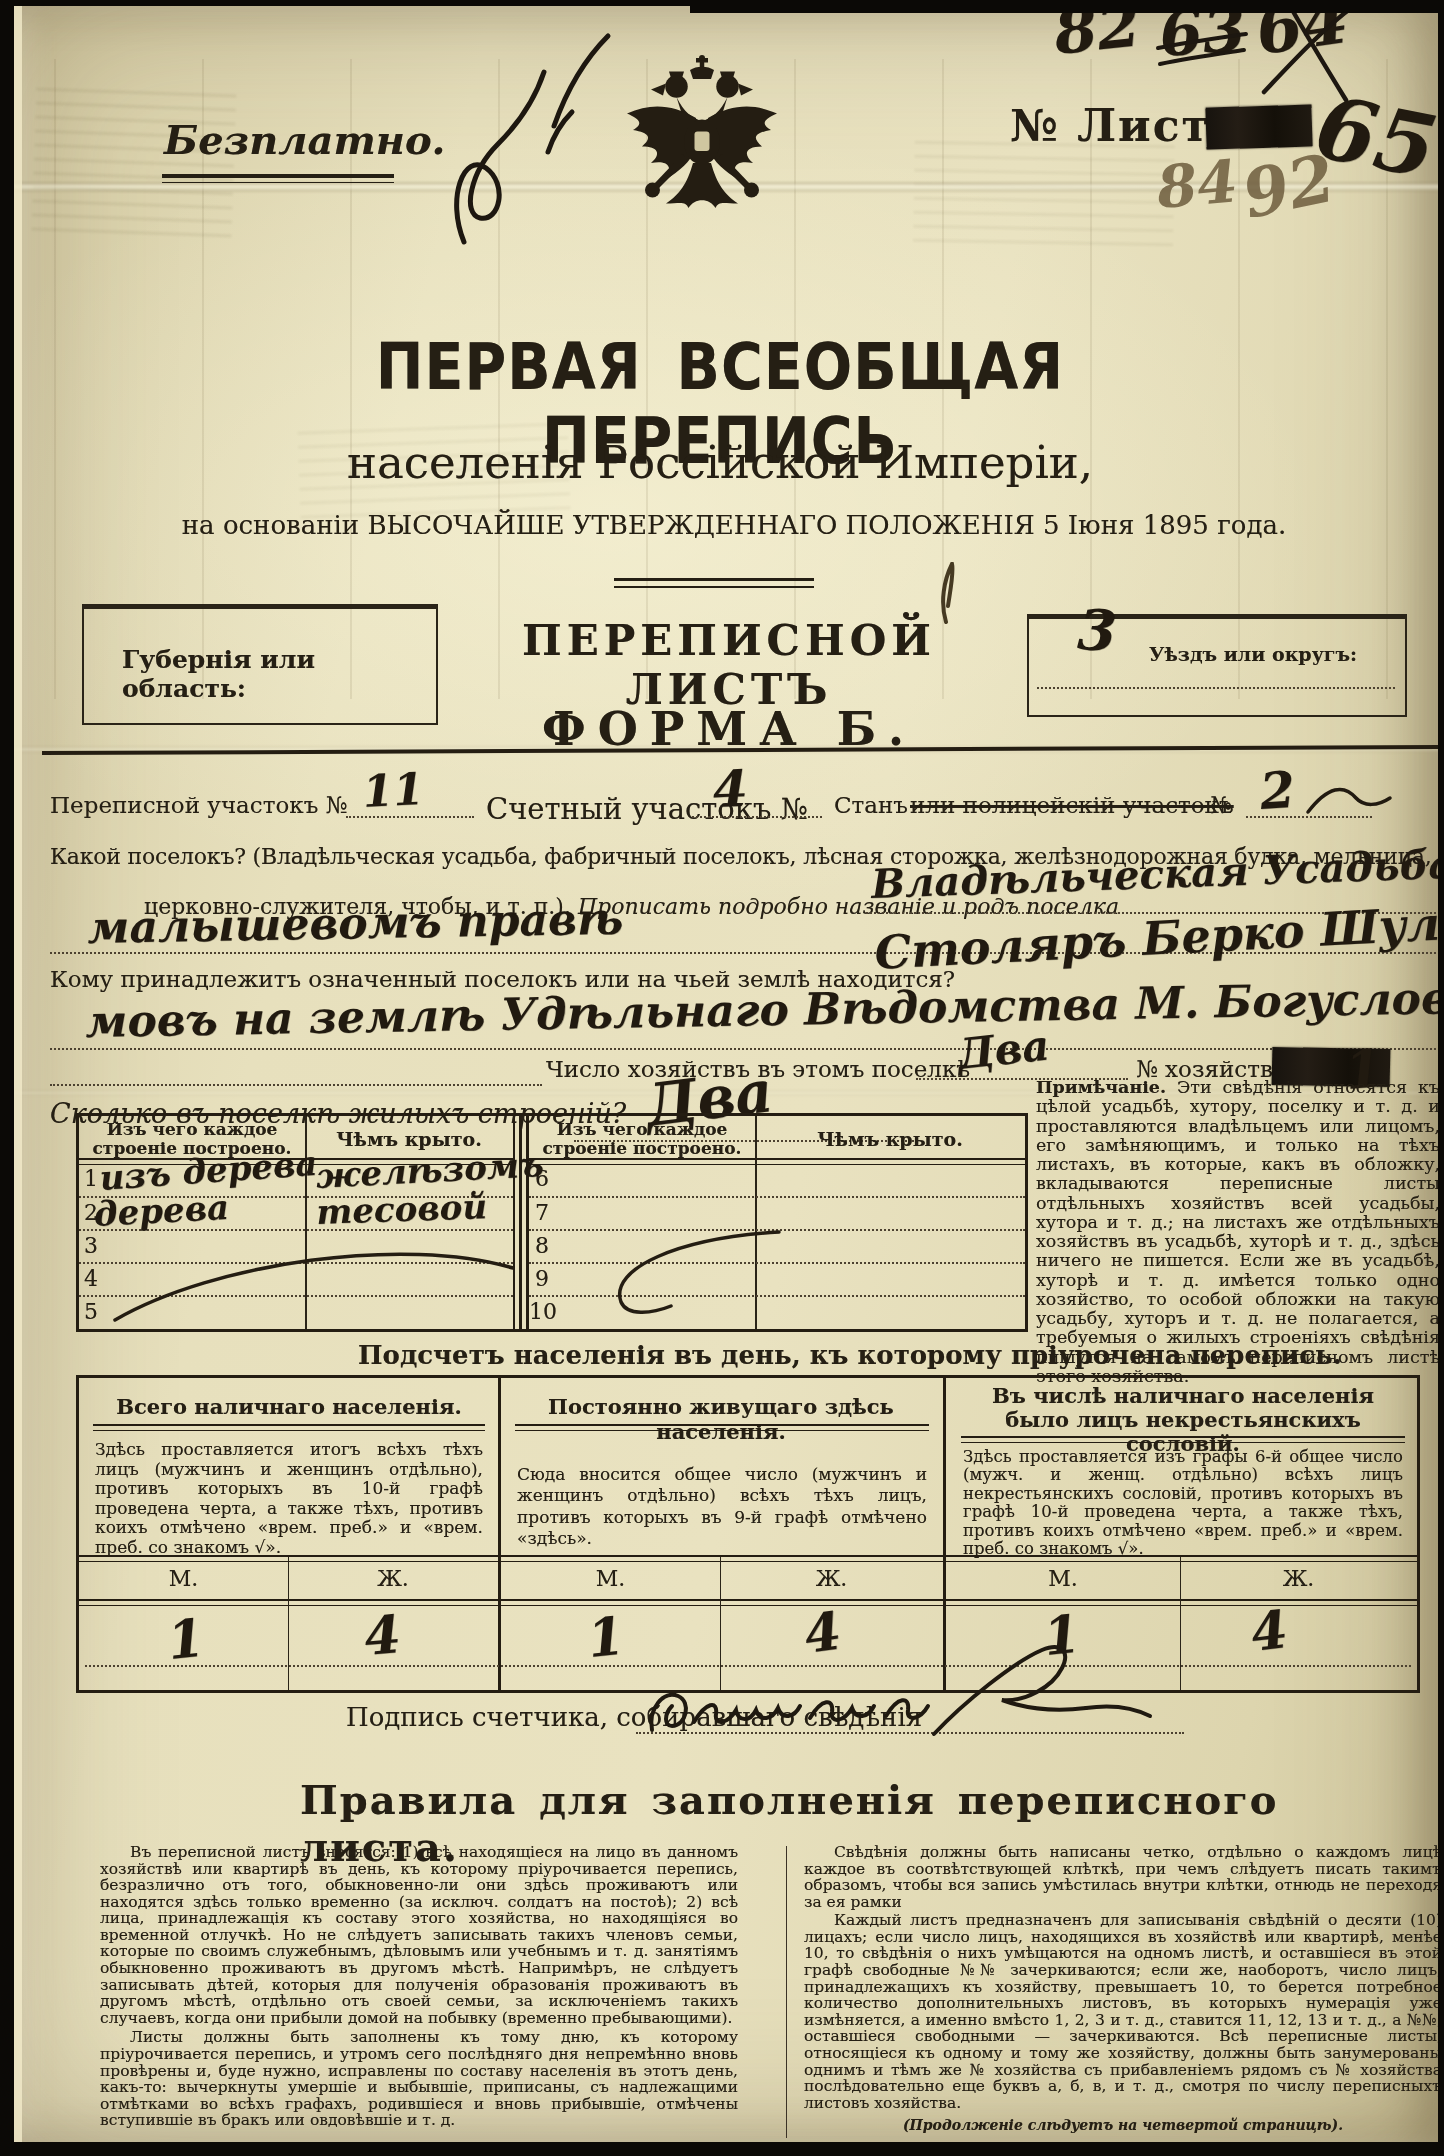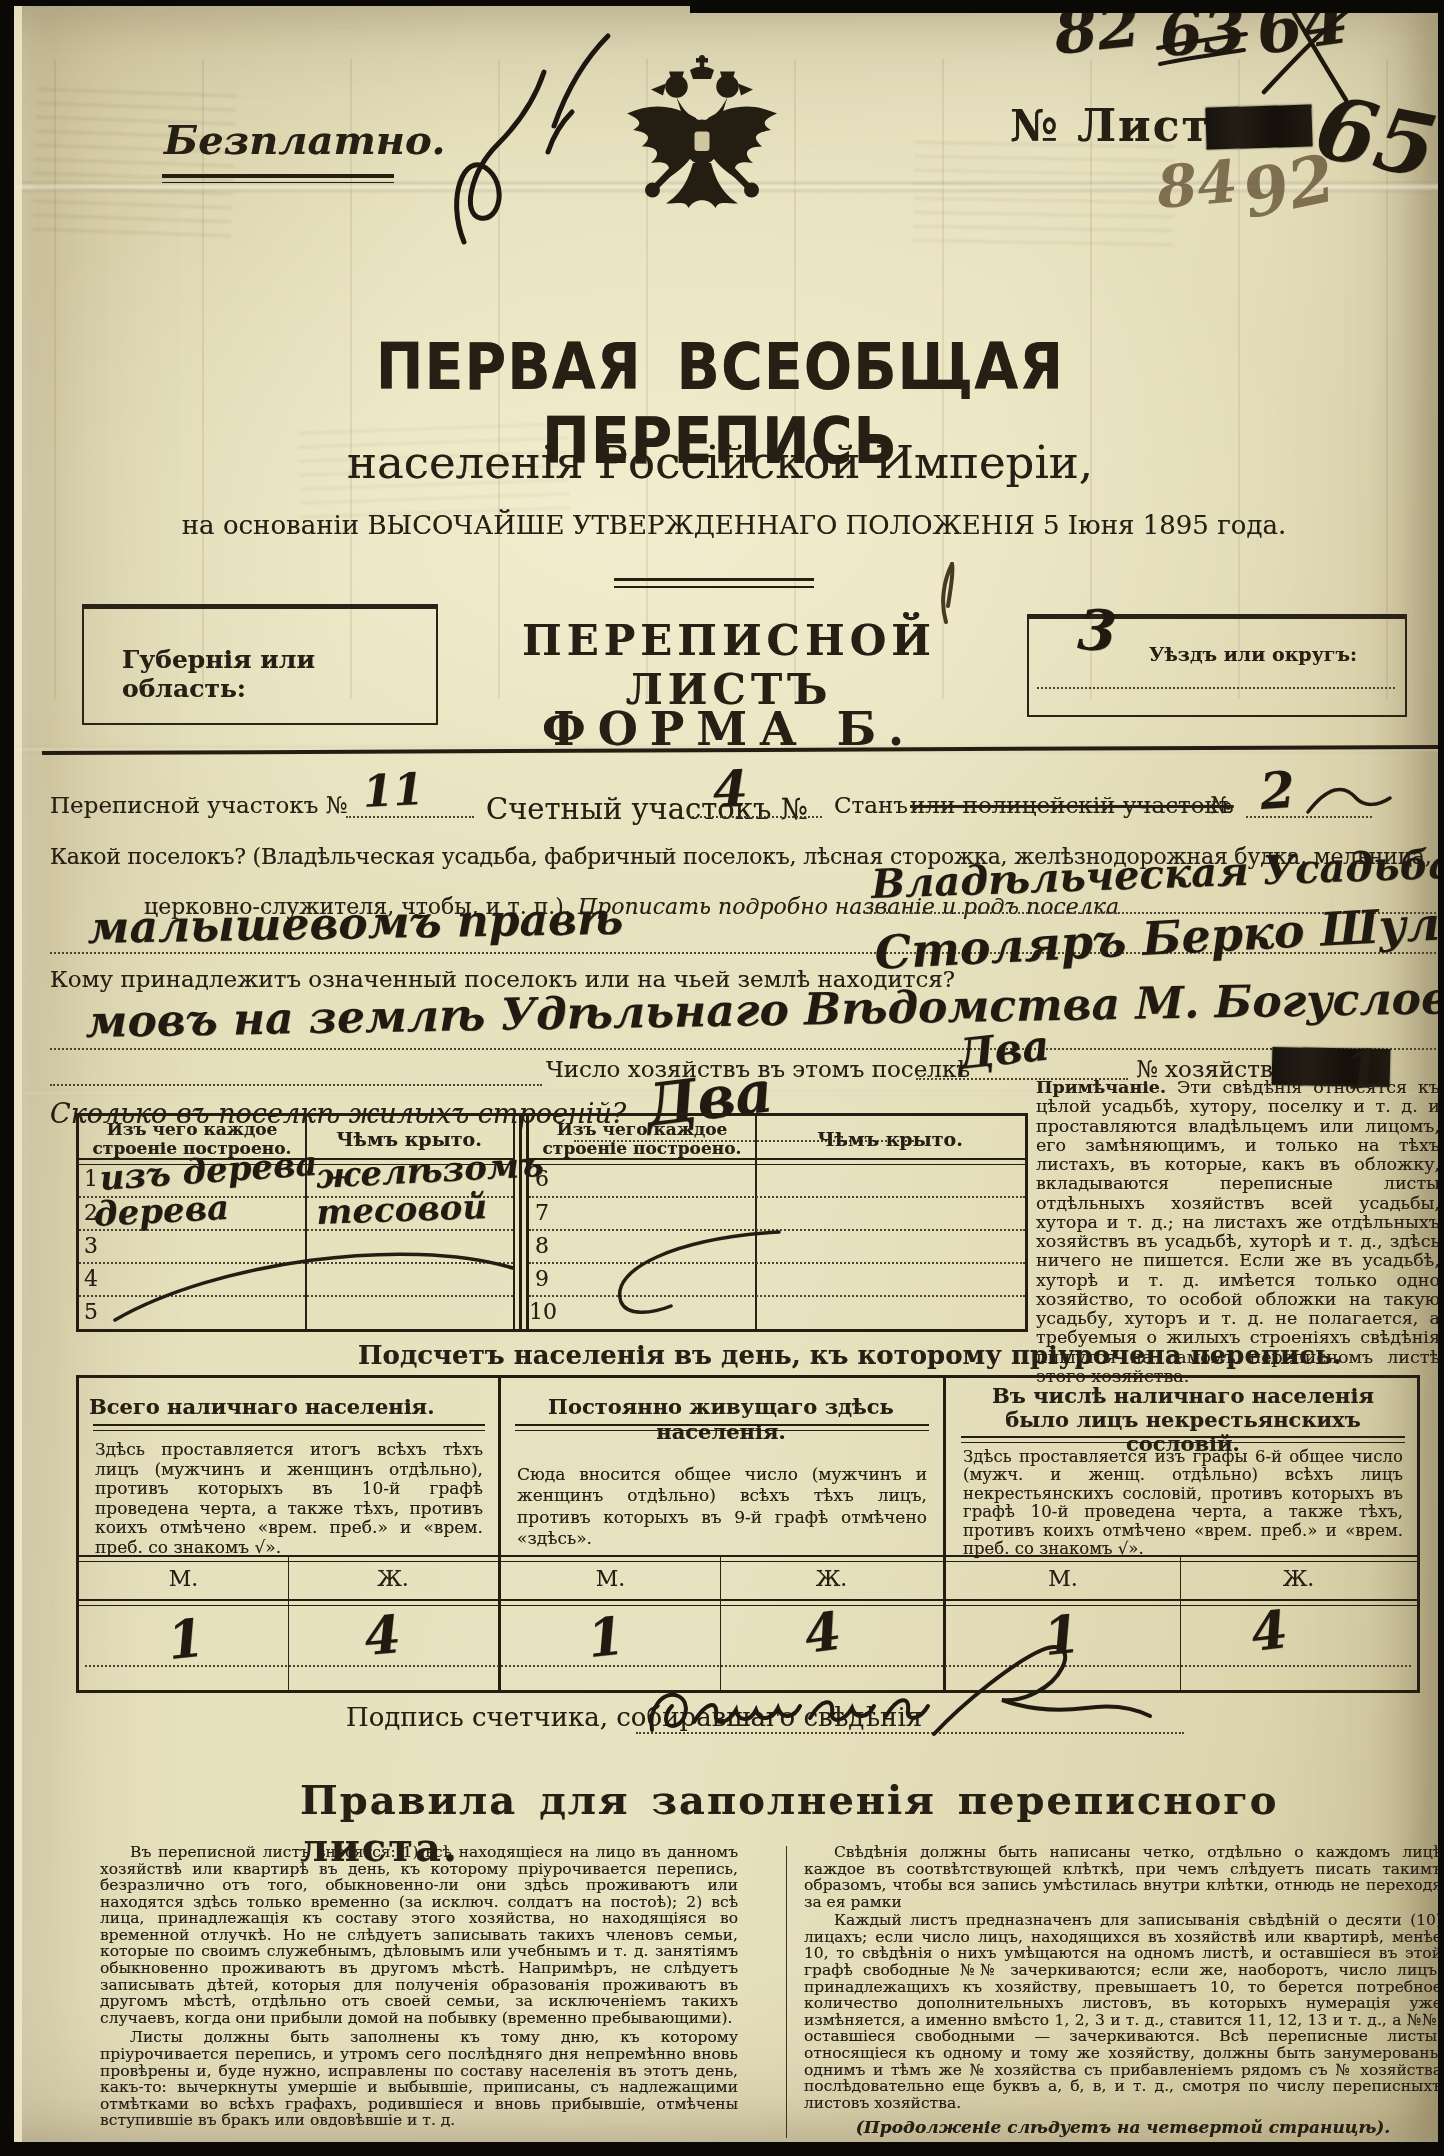--- a/index.html
+++ b/index.html
@@ -237,21 +237,21 @@
 
   <div class="a ink just" style="left:1022px;top:1074px;width:404px;font-size:17.5px;line-height:1.1;"><span class="b">Примѣчаніе.</span><span> Эти свѣдѣнія относятся къ цѣлой усадьбѣ, хутору, поселку и т. д. и проставляются владѣльцемъ или лицомъ, его замѣняющимъ, и только на тѣхъ листахъ, въ которые, какъ въ обложку, вкладываются переписные листы отдѣльныхъ хозяйствъ всей усадьбы, хутора и т. д.; на листахъ же отдѣльныхъ хозяйствъ въ усадьбѣ, хуторѣ и т. д., здѣсь ничего не пишется. Если же въ усадьбѣ, хуторѣ и т. д. имѣется только одно хозяйство, то особой обложки на такую усадьбу, хуторъ и т. д. не полагается, а требуемыя о жилыхъ строеніяхъ свѣдѣнія пишутся на самомъ переписномъ листѣ этого хозяйства.</span></div>
 
   <div class="a ink b" style="left:344px;top:1336px;font-size:26px;">Подсчетъ населенія въ день, къ которому пріурочена перепись.</div>
 
   <div class="a" style="left:62px;top:1371px;width:1338px;height:312px;border:3px solid #241d12;">
 
     <div class="a" style="left:419px;top:0;bottom:0;border-left:3px solid #241d12;"></div>
     <div class="a" style="left:864px;top:0;bottom:0;border-left:3px solid #241d12;"></div>
 
-    <div class="a ink b" style="left:10px;top:16px;width:400px;text-align:left;font-size:21px;">Всего наличнаго населенія.</div>
+    <div class="a ink b" style="left:10px;top:16px;width:400px;text-align:center;font-size:21px;">Всего наличнаго населенія.</div>
     <div class="a ink b" style="left:884px;top:6px;width:440px;text-align:center;font-size:21px;line-height:1.15;">Въ числѣ наличнаго населенія было лицъ некрестьянскихъ сословій.</div>
     <div class="a ink b" style="left:432px;top:16px;width:420px;text-align:center;font-size:21px;">Постоянно живущаго здѣсь населенія.</div>
 
     <div class="a dbl" style="left:14px;top:46px;width:392px;"></div>
     <div class="a dbl" style="left:436px;top:46px;width:414px;"></div>
     <div class="a dbl" style="left:882px;top:58px;width:444px;"></div>
 
     <div class="a ink just" style="left:16px;top:62px;width:388px;font-size:17px;line-height:1.15;">Здѣсь проставляется итогъ всѣхъ тѣхъ лицъ (мужчинъ и женщинъ отдѣльно), противъ которыхъ въ 10-й графѣ проведена черта, а также тѣхъ, противъ коихъ отмѣчено «врем. преб.» и «врем. преб. со знакомъ √».</div>
     <div class="a ink just" style="left:438px;top:86px;width:410px;font-size:17px;line-height:1.25;">Сюда вносится общее число (мужчинъ и женщинъ отдѣльно) всѣхъ тѣхъ лицъ, противъ которыхъ въ 9-й графѣ отмѣчено «здѣсь».</div>
     <div class="a ink just" style="left:884px;top:70px;width:440px;font-size:16.5px;line-height:1.12;">Здѣсь проставляется изъ графы 6-й общее число (мужч. и женщ. отдѣльно) всѣхъ лицъ некрестьянскихъ сословій, противъ которыхъ въ графѣ 10-й проведена черта, а также тѣхъ, противъ коихъ отмѣчено «врем. преб.» и «врем. преб. со знакомъ √».</div>
@@ -296,21 +296,21 @@
   <div class="a" style="left:772px;top:1842px;height:292px;border-left:1.5px solid #3b3226;"></div>
 
   <div class="a" style="left:86px;top:1840px;width:638px;">
     <div class="ink just" style="font-size:15.5px;line-height:1.07;text-indent:30px;">Въ переписной листъ вносятся: 1) всѣ находящіеся на лицо въ данномъ хозяйствѣ или квартирѣ въ день, къ которому пріурочивается перепись, безразлично отъ того, обыкновенно-ли они здѣсь проживаютъ или находятся здѣсь только временно (за исключ. солдатъ на постоѣ); 2) всѣ лица, принадлежащія къ составу этого хозяйства, но находящіяся во временной отлучкѣ. Но не слѣдуетъ записывать такихъ членовъ семьи, которые по своимъ служебнымъ, дѣловымъ или учебнымъ и т. д. занятіямъ обыкновенно проживаютъ въ другомъ мѣстѣ. Напримѣръ, не слѣдуетъ записывать дѣтей, которыя для полученія образованія проживаютъ въ другомъ мѣстѣ, отдѣльно отъ своей семьи, за исключеніемъ такихъ случаевъ, когда они прибыли домой на побывку (временно пребывающими).</div>
     <div class="ink just" style="font-size:15.5px;line-height:1.07;text-indent:30px;margin-top:3px;">Листы должны быть заполнены къ тому дню, къ которому пріурочивается перепись, и утромъ сего послѣдняго дня непремѣнно вновь провѣрены и, буде нужно, исправлены по составу населенія въ этотъ день, какъ-то: вычеркнуты умершіе и выбывшіе, приписаны, съ надлежащими отмѣтками во всѣхъ графахъ, родившіеся и вновь прибывшіе, отмѣчены вступившіе въ бракъ или овдовѣвшіе и т. д.</div>
   </div>
 
   <div class="a" style="left:790px;top:1840px;width:638px;">
     <div class="ink just" style="font-size:15.5px;line-height:1.07;text-indent:30px;">Свѣдѣнія должны быть написаны четко, отдѣльно о каждомъ лицѣ каждое въ соотвѣтствующей клѣткѣ, при чемъ слѣдуетъ писать такимъ образомъ, чтобы вся запись умѣстилась внутри клѣтки, отнюдь не переходя за ея рамки</div>
     <div class="ink just" style="font-size:15.5px;line-height:1.07;text-indent:30px;margin-top:2px;">Каждый листъ предназначенъ для записыванія свѣдѣній о десяти (10) лицахъ; если число лицъ, находящихся въ хозяйствѣ или квартирѣ, менѣе 10, то свѣдѣнія о нихъ умѣщаются на одномъ листѣ, и оставшіеся въ этой графѣ свободные №№ зачеркиваются; если же, наоборотъ, число лицъ, принадлежащихъ къ хозяйству, превышаетъ 10, то берется потребное количество дополнительныхъ листовъ, въ которыхъ нумерація уже измѣняется, а именно вмѣсто 1, 2, 3 и т. д., ставится 11, 12, 13 и т. д., а №№, оставшіеся свободными — зачеркиваются. Всѣ переписные листы, относящіеся къ одному и тому же хозяйству, должны быть занумерованы однимъ и тѣмъ же № хозяйства съ прибавленіемъ рядомъ съ № хозяйства послѣдовательно еще буквъ а, б, в, и т. д., смотря по числу переписныхъ листовъ хозяйства.</div>
-    <div class="ink it b" style="font-size:17px;margin-top:6px;text-align:center;">(Продолженіе слѣдуетъ на четвертой страницѣ).</div>
+    <div class="ink it b" style="font-size:14px;margin-top:6px;text-align:center;">(Продолженіе слѣдуетъ на четвертой страницѣ).</div>
   </div>
 
 </div>
 
 <div class="a edge" style="left:0;top:0;width:14px;height:2156px;"></div>
 <div class="a" style="left:14px;top:0;width:8px;height:2156px;background:#f2ebca;opacity:.8;"></div>
 <div class="a edge" style="left:0;top:0;width:1444px;height:6px;"></div>
 <div class="a edge" style="left:690px;top:0;width:754px;height:13px;"></div>
 <div class="a edge" style="left:0;top:2142px;width:1444px;height:14px;"></div>
 <div class="a edge" style="left:1438px;top:0;width:6px;height:2156px;"></div>

